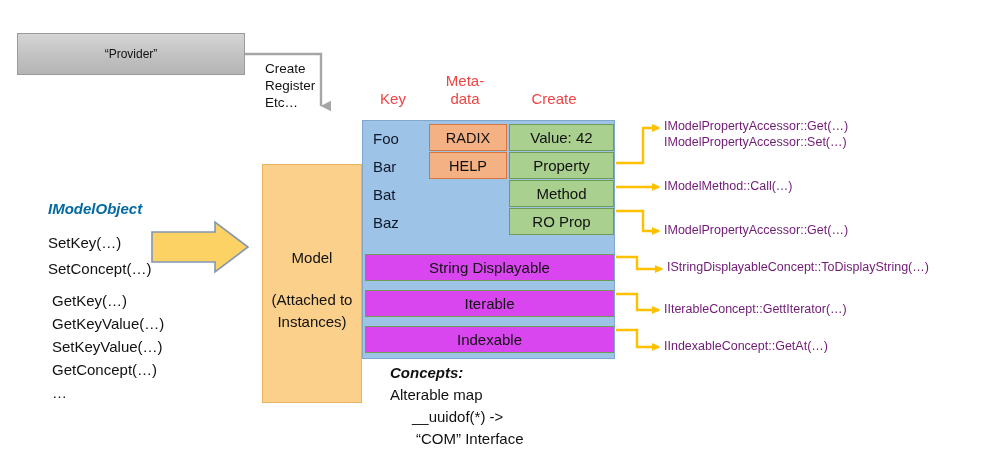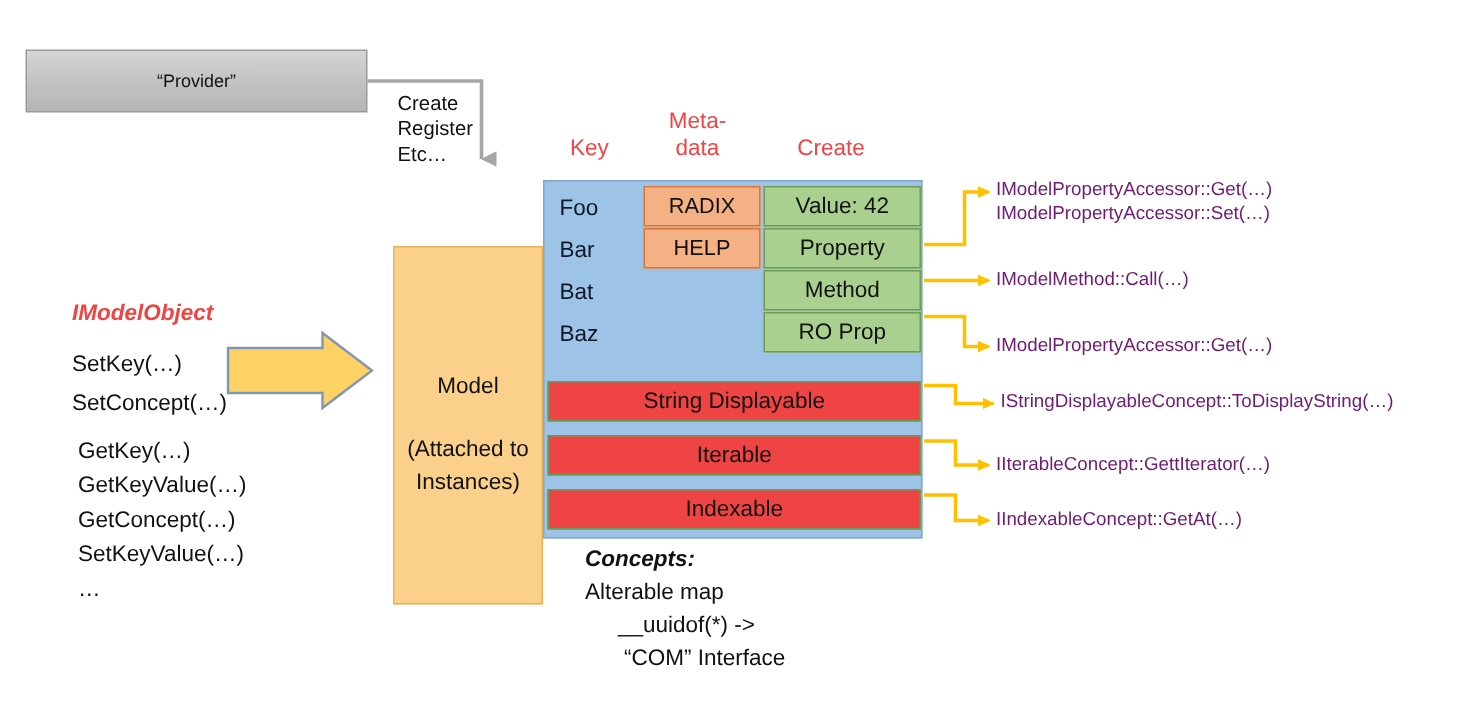--- a/index.html
+++ b/index.html
@@ -125,21 +125,21 @@
     display: flex; align-items: center; justify-content: center;
     font-size: 15px;
     color: #111;
   }
 
   
   .wide-cell {
     position: absolute;
     left: 2px; width: 249px;
     height: 27px;
-    background: #ef4444;
+    background: #d946ef;
     border: 1px solid #6f9b52;
     display: flex; align-items: center; justify-content: center;
     font-size: 15px;
     color: #111;
   }
 
   
   #concepts {
     position: absolute;
     left: 390px; top: 362px;
@@ -151,21 +151,21 @@
   #concepts .i1 { padding-left: 22px; }
   #concepts .i2 { padding-left: 26px; }
 
   
   #imodelobject-title {
     position: absolute;
     left: 48px; top: 200px;
     font-size: 15px;
     font-weight: bold;
     font-style: italic;
-    color: #ef4444;
+    color: #0369a1;
   }
   #imodelobject-list {
     position: absolute;
     left: 48px; top: 234px;
     font-size: 15px;
     color: #111;
   }
   #imodelobject-list .m { height: 26px; }
   #imodelobject-list .m.tight { height: 23px; padding-left: 4px; }
 
@@ -236,22 +236,22 @@
     <div class="i1">__uuidof(*) -&gt;</div>
     <div class="i2">“COM” Interface</div>
   </div>
 
   <div id="imodelobject-title">IModelObject</div>
   <div id="imodelobject-list">
     <div class="m">SetKey(…)</div>
     <div class="m">SetConcept(…)</div>
     <div class="m tight" style="margin-top:6px">GetKey(…)</div>
     <div class="m tight">GetKeyValue(…)</div>
+    <div class="m tight">SetKeyValue(…)</div>
     <div class="m tight">GetConcept(…)</div>
-    <div class="m tight">SetKeyValue(…)</div>
     <div class="m tight">…</div>
   </div>
 
   <div class="annot" id="annot-0">IModelPropertyAccessor::Get(…)
 IModelPropertyAccessor::Set(…)</div>
   <div class="annot" id="annot-1">IModelMethod::Call(…)</div>
   <div class="annot" id="annot-2">IModelPropertyAccessor::Get(…)</div>
   <div class="annot" id="annot-3">IStringDisplayableConcept::ToDisplayString(…)</div>
   <div class="annot" id="annot-4">IIterableConcept::GettIterator(…)</div>
   <div class="annot" id="annot-5">IIndexableConcept::GetAt(…)</div>

